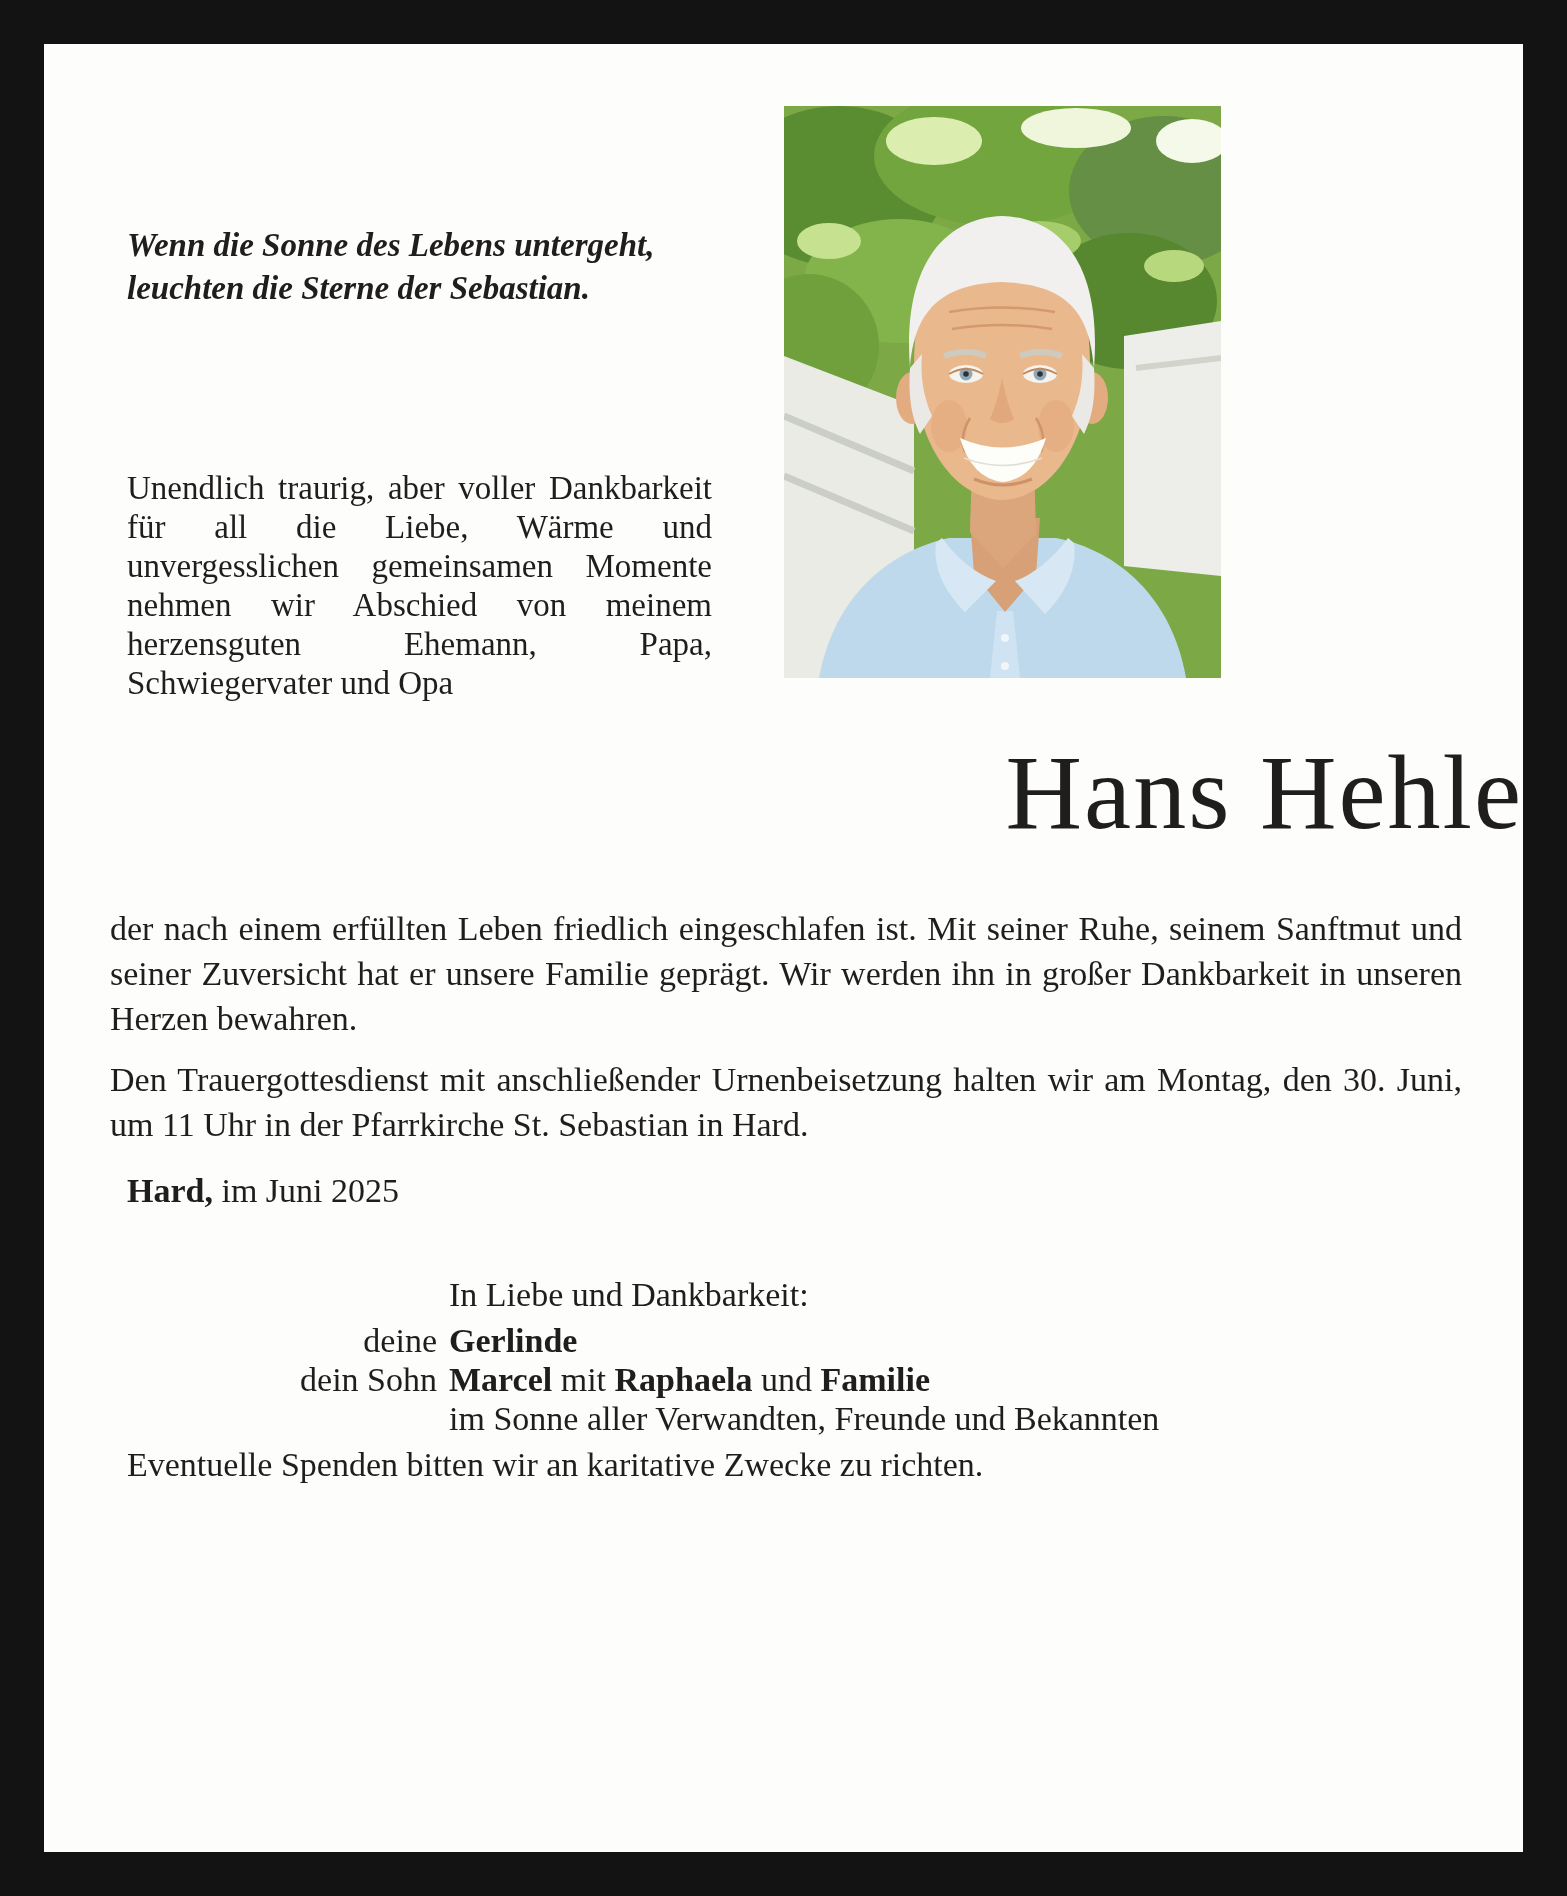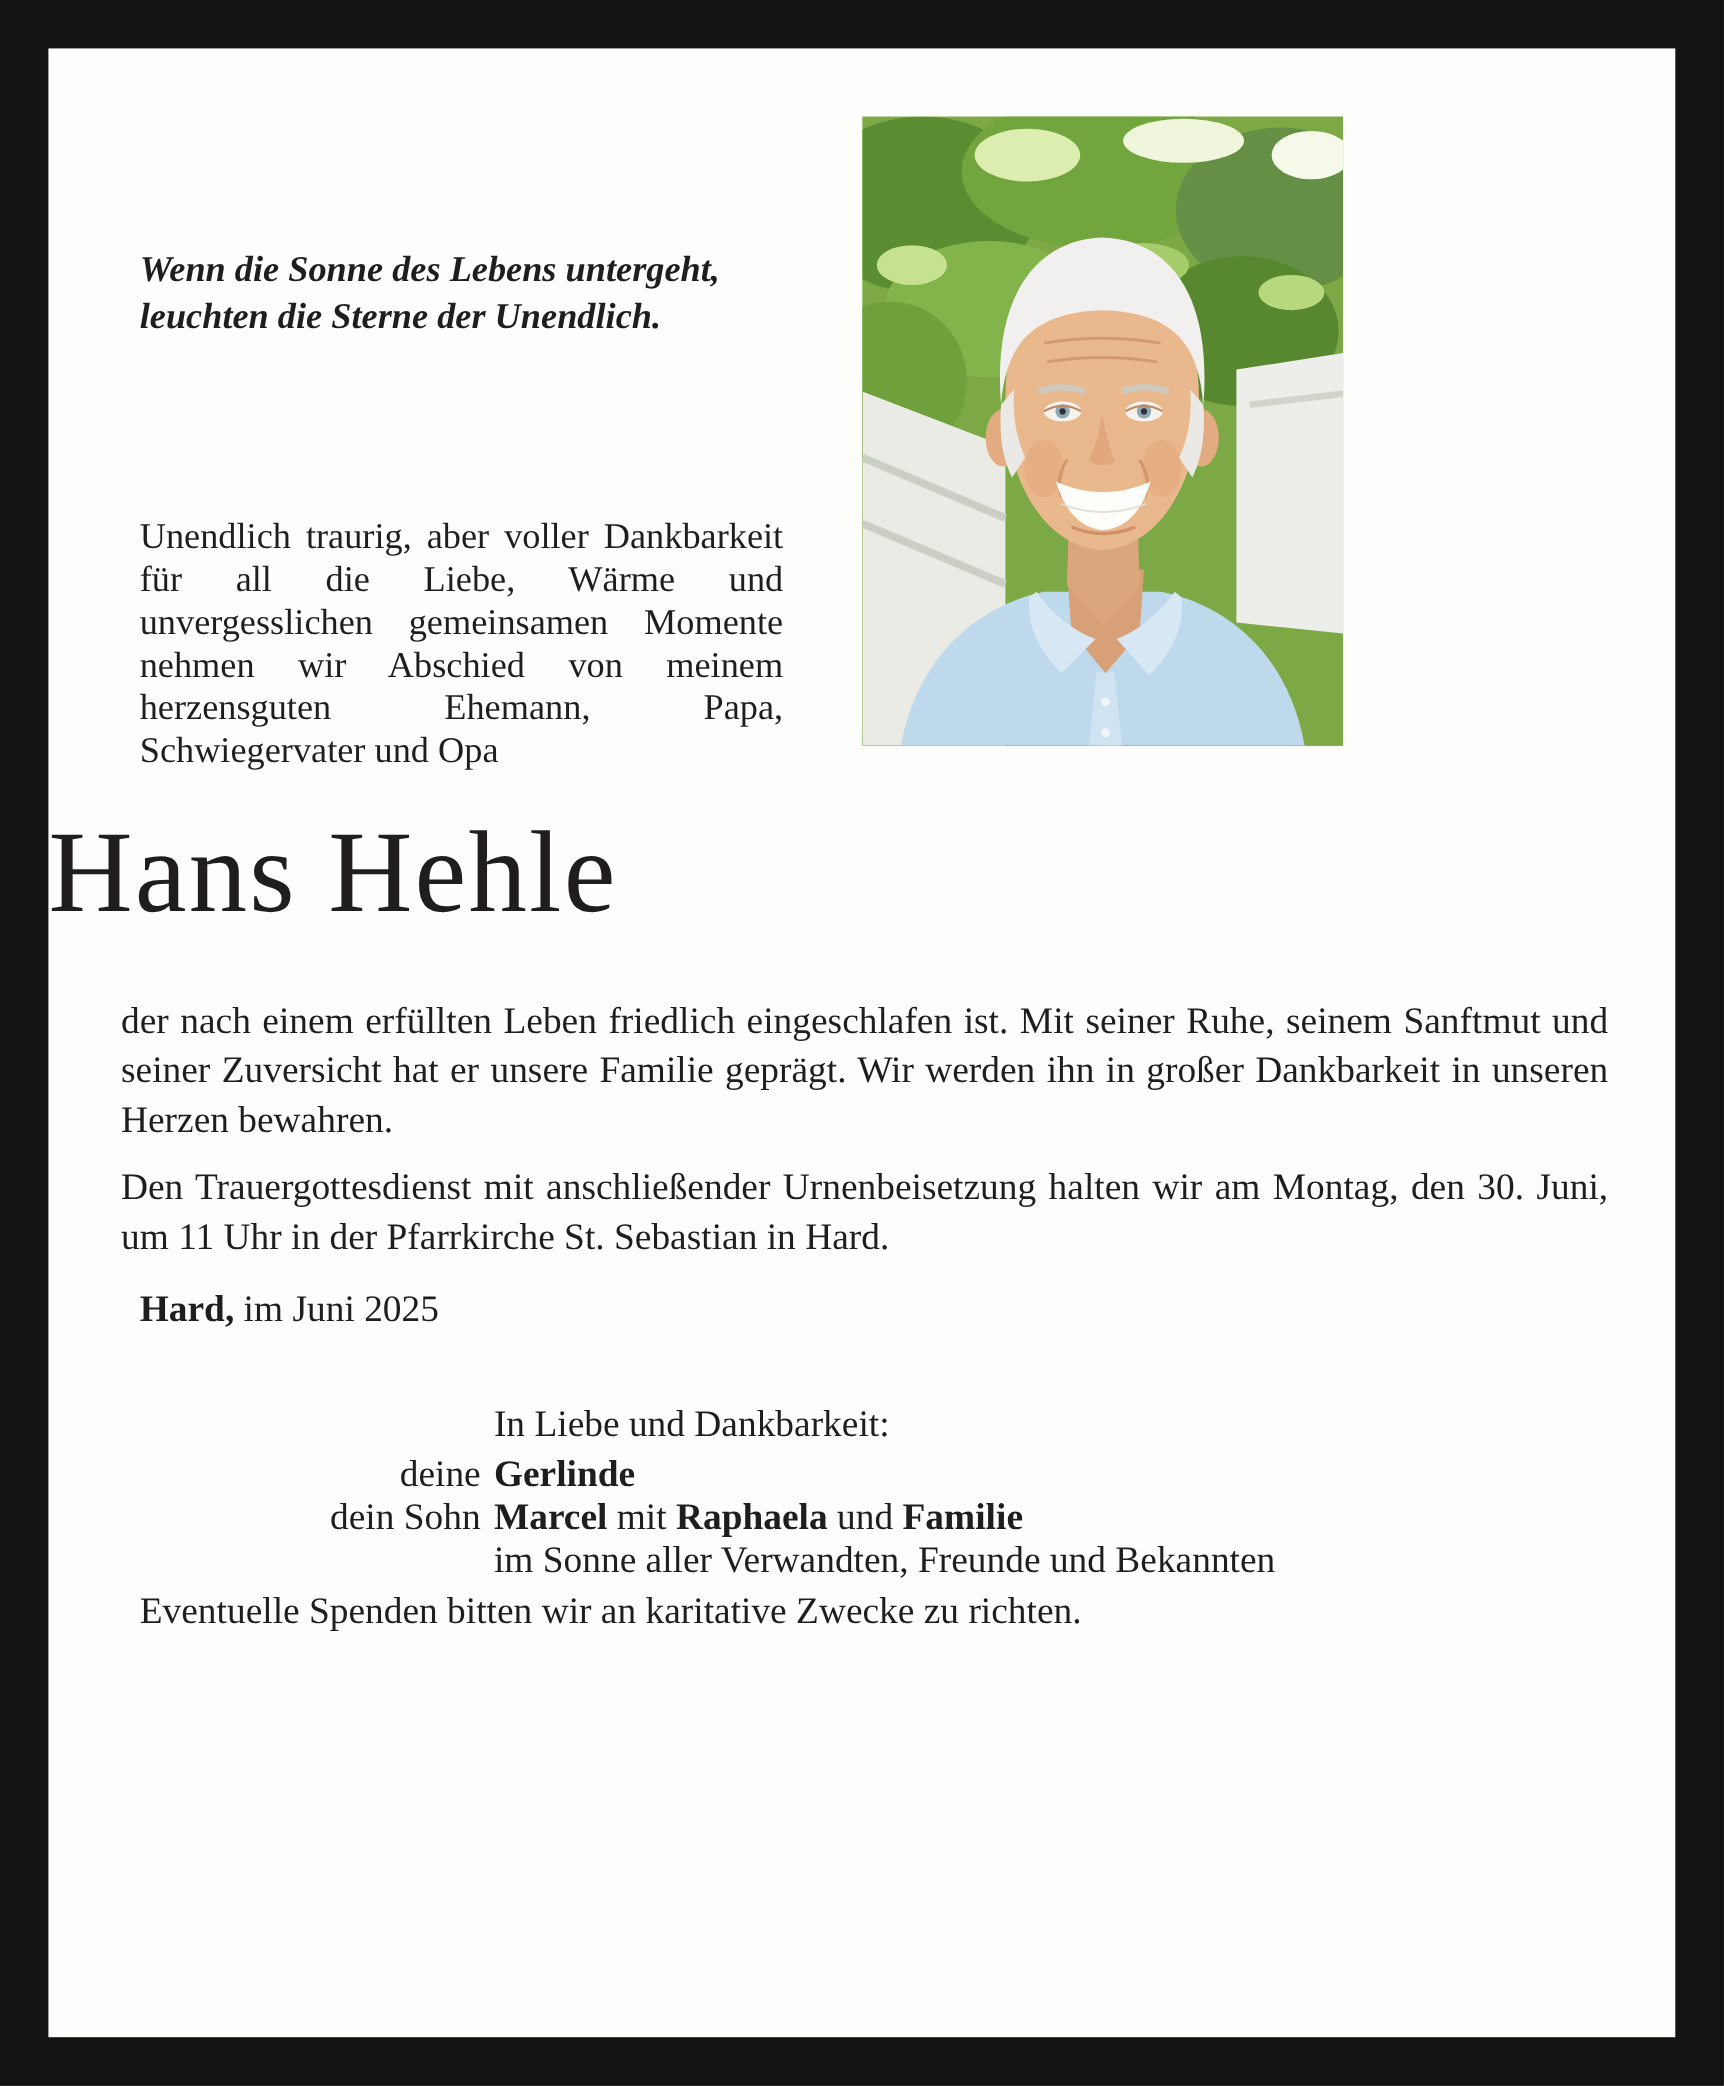--- a/index.html
+++ b/index.html
@@ -54,21 +54,21 @@
     line-height: 39px;
     text-align: justify;
     hyphens: auto;
   }
 
   .deceased-name {
     position: absolute;
     left: 0;
     top: 693px;
     width: 100%;
-    text-align: left;
+    text-align: right;
     font-size: 106px;
     font-weight: 400;
     letter-spacing: 2px;
     line-height: 1.05;
   }
 
   .dates {
     position: absolute;
     left: 0;
     top: 800px;
@@ -197,21 +197,21 @@
         <path d="M252,312 Q263,330 257,346" stroke="#d1946a" stroke-width="2.5" fill="none"></path>
 
         <path d="M176,332 Q218,351 262,332 Q250,373 219,376 Q188,373 176,332 Z" fill="#fdfdfa"></path>
         <path d="M180,352 Q219,367 258,352" stroke="#e3ded4" stroke-width="1.6" fill="none"></path>
         <path d="M190,373 Q219,385 248,373" stroke="#cf9168" stroke-width="3" fill="none"></path>
       </svg>
     </div>
 
     <div class="quote">
       <span>Wenn die Sonne des Lebens untergeht,</span>
-      <span>leuchten die Sterne der Unendlich.</span>
+      <span>leuchten die Sterne der Sebastian.</span>
     </div>
 
     <p class="intro">Unendlich traurig, aber voller Dankbarkeit für all die Liebe, Wärme und unvergesslichen gemeinsamen Momente nehmen wir Abschied von meinem herzensguten Ehemann, Papa, Schwiegervater und Opa</p>
 
     <h1 class="deceased-name">Hans Hehle</h1>
 
 
     <p class="bodytext p1">der nach einem erfüllten Leben friedlich eingeschlafen ist. Mit seiner Ruhe, seinem Sanftmut und seiner Zuversicht hat er unsere Familie geprägt. Wir werden ihn in großer Dankbarkeit in unseren Herzen bewahren.</p>
     <p class="bodytext p2">Den Trauergottesdienst mit anschließender Urnenbeisetzung halten wir am Montag, den 30. Juni, um 11 Uhr in der Pfarrkirche St. Sebastian in Hard.</p>
 

